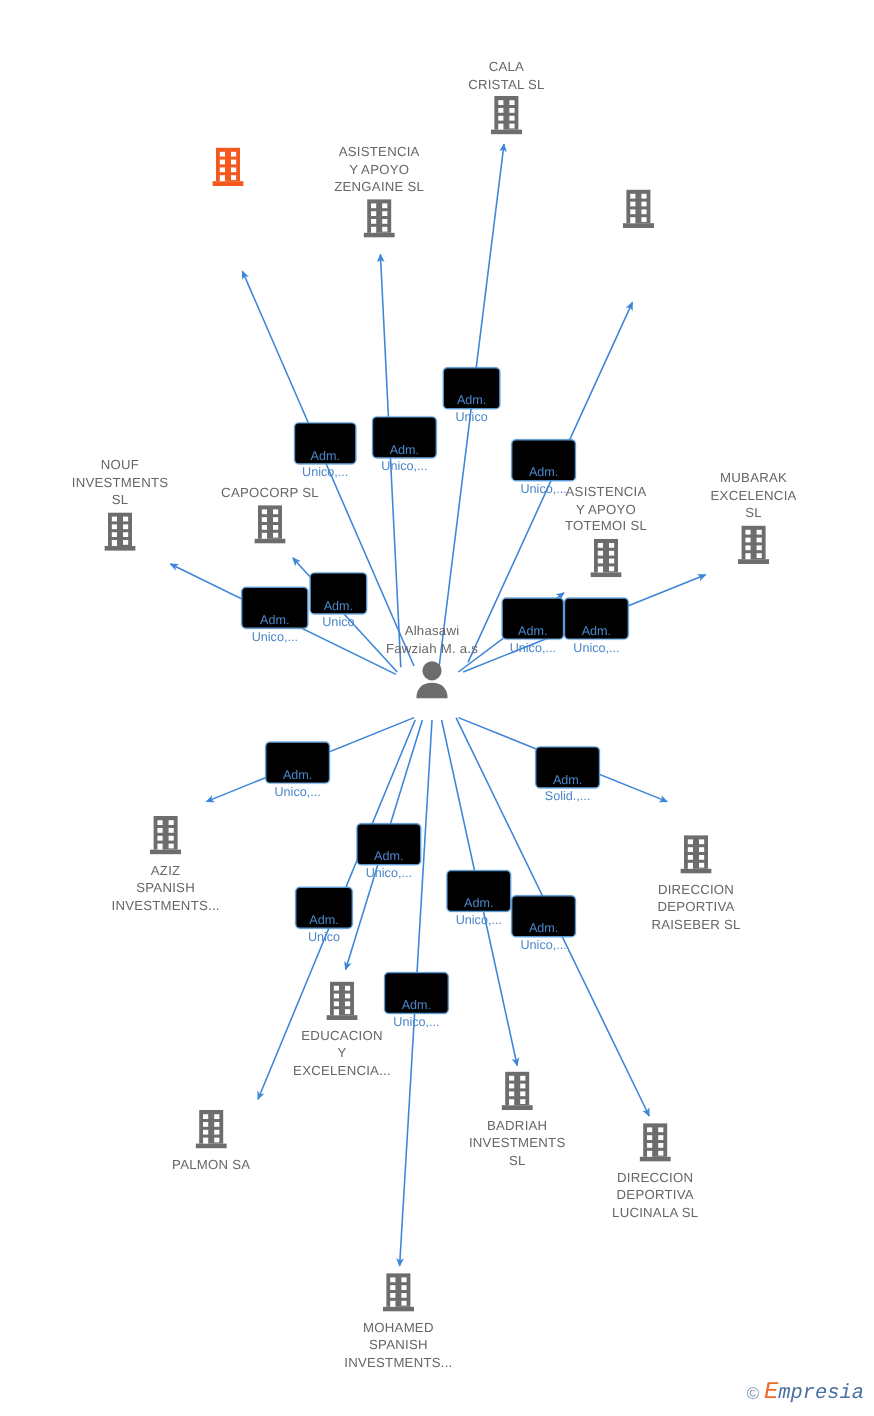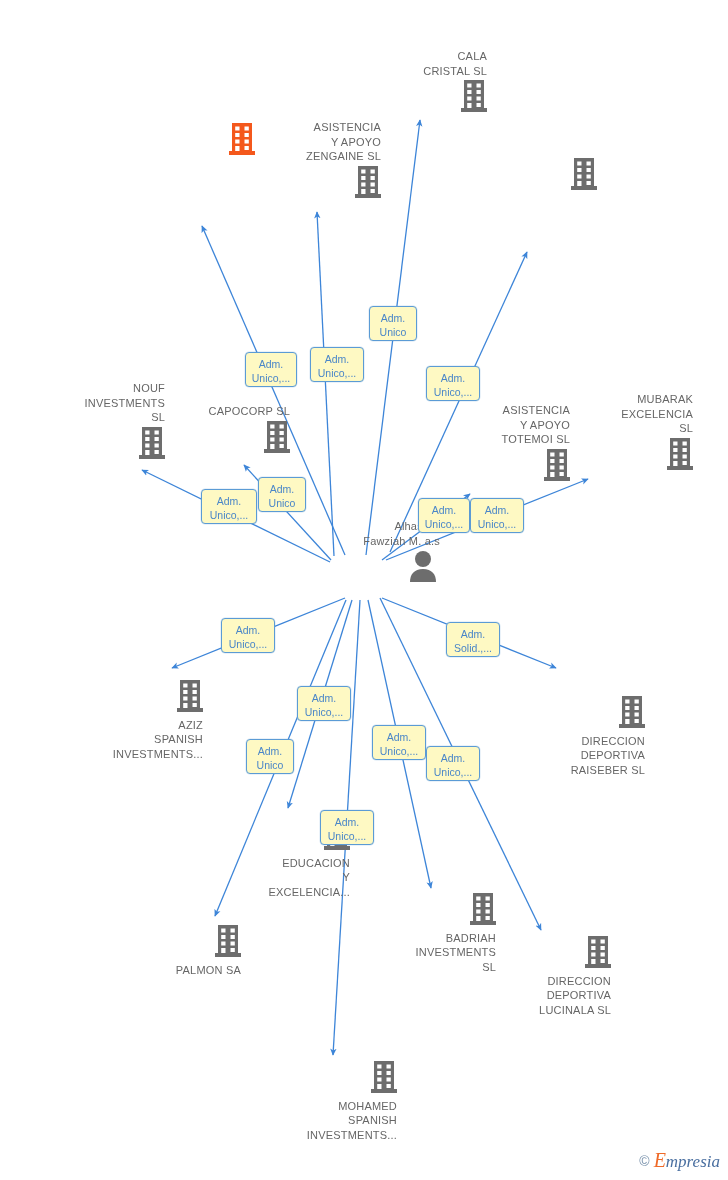--- a/index.html
+++ b/index.html
@@ -21,21 +21,21 @@
     position: absolute;
     left: 0;
     top: 0;
     width: 728px;
     height: 1180px;
   }
   .node {
     position: absolute;
     width: 130px;
     margin-left: -65px;
-    text-align: right;
+    text-align: center;
     color: #666666;
     font-size: 11px;
     line-height: 14.5px;
     letter-spacing: 0.2px;
   }
   .node.center-person {
     width: 160px;
     margin-left: -80px;
   }
   .node .node-label {
@@ -49,47 +49,47 @@
   .node .icon {
     display: block;
     margin: 0 auto;
   }
   .label-above .icon { margin-top: 2px; }
   .label-below .icon { margin-bottom: 2px; }
 
   .edge-label {
     position: absolute;
     box-sizing: border-box;
-    background: #fef9c3;
+    background: #000000;
     border: 1px solid #5b9bd5;
     border-radius: 4px;
     color: #4a86c8;
     font-size: 10.5px;
     line-height: 14px;
     text-align: center;
-    padding: 4px 4px 3px 4px;
+    padding: 20px 4px 3px 4px;
     white-space: pre-line;
     box-shadow: 0 0 0 0.5px rgba(91,155,213,0.25);
   }
   .watermark {
     position: absolute;
     right: 8px;
     bottom: 8px;
     display: flex;
     align-items: center;
     gap: 4px;
     font-size: 15px;
     color: #5a7fa6;
   }
   .watermark .wm-c {
     font-size: 14px;
     color: #7a93ad;
   }
   .watermark .wm-text {
-    font-family: Liberation Serif, serif;
+    font-family: Liberation Mono, monospace;
     font-style: italic;
     font-size: 17px;
     color: #4a6fa0;
   }
   .watermark .wm-text .wm-e {
     color: #ef6a28;
     font-size: 20px;
   }
 </style>
 </head>

